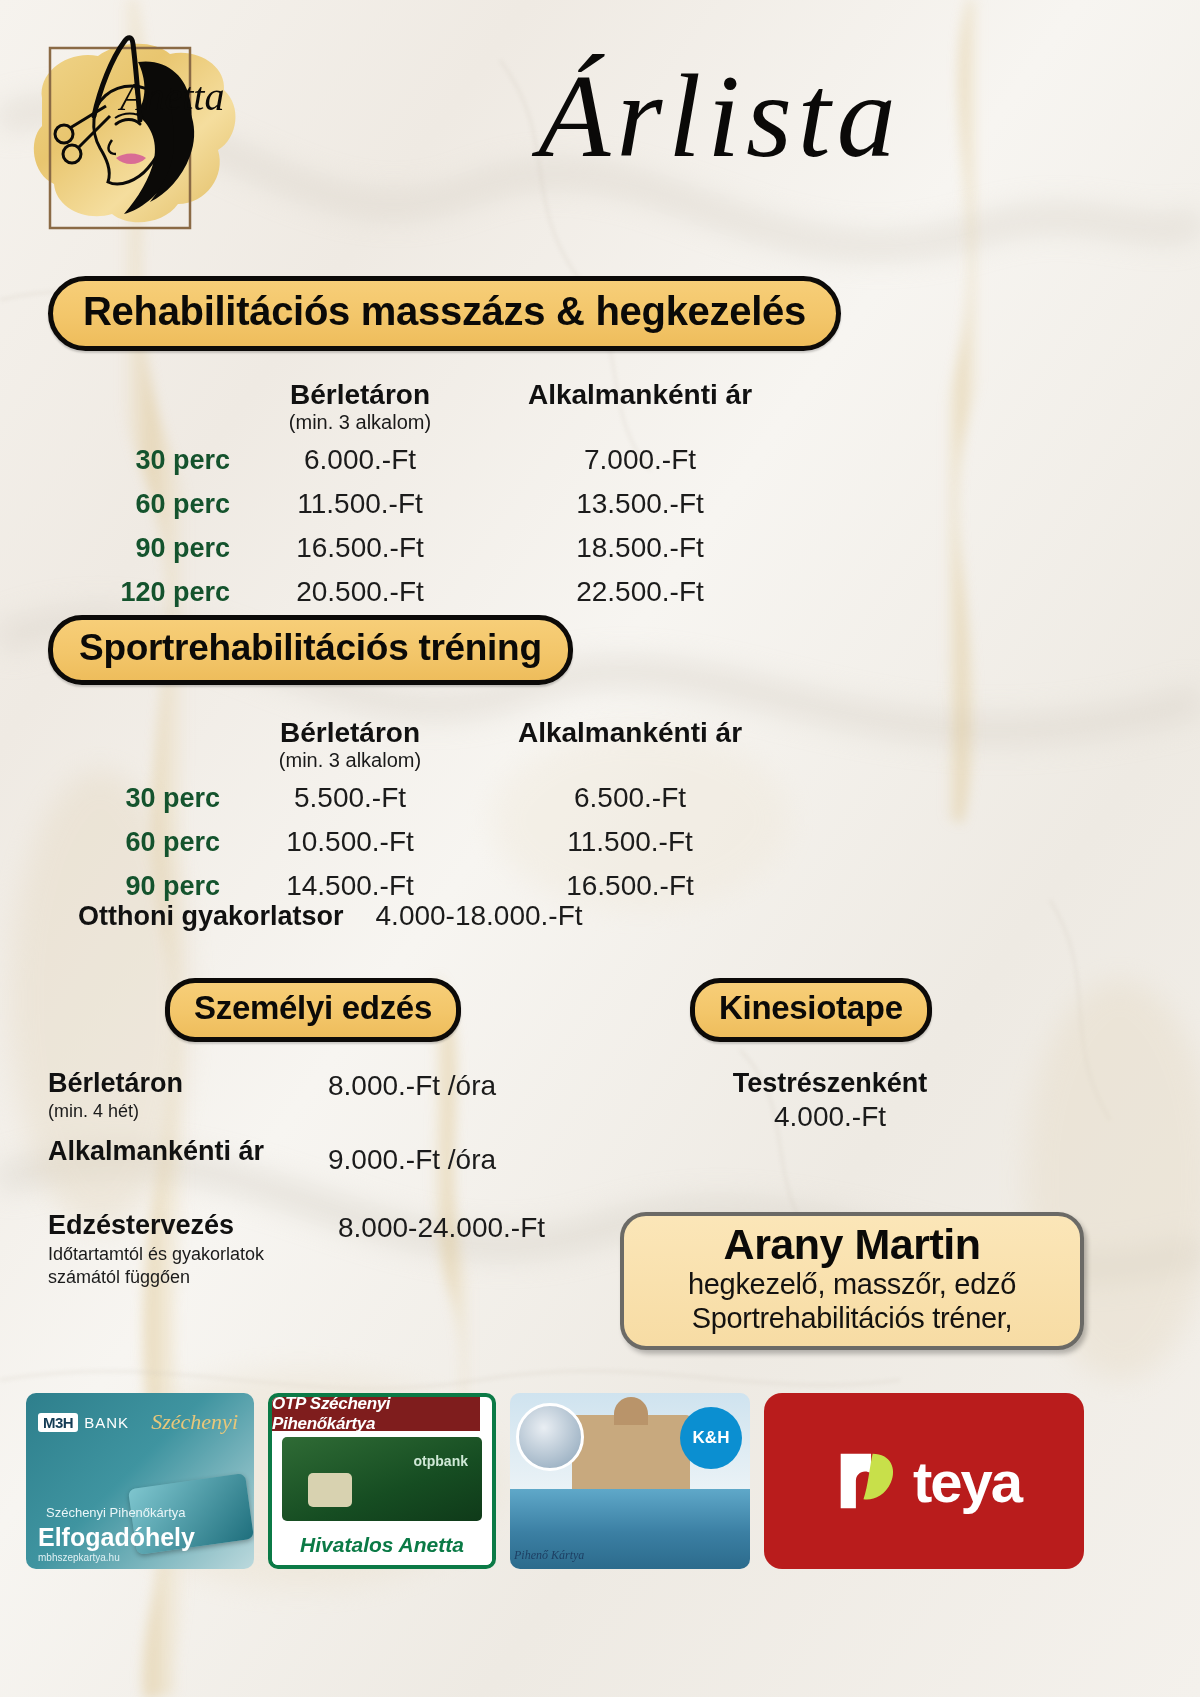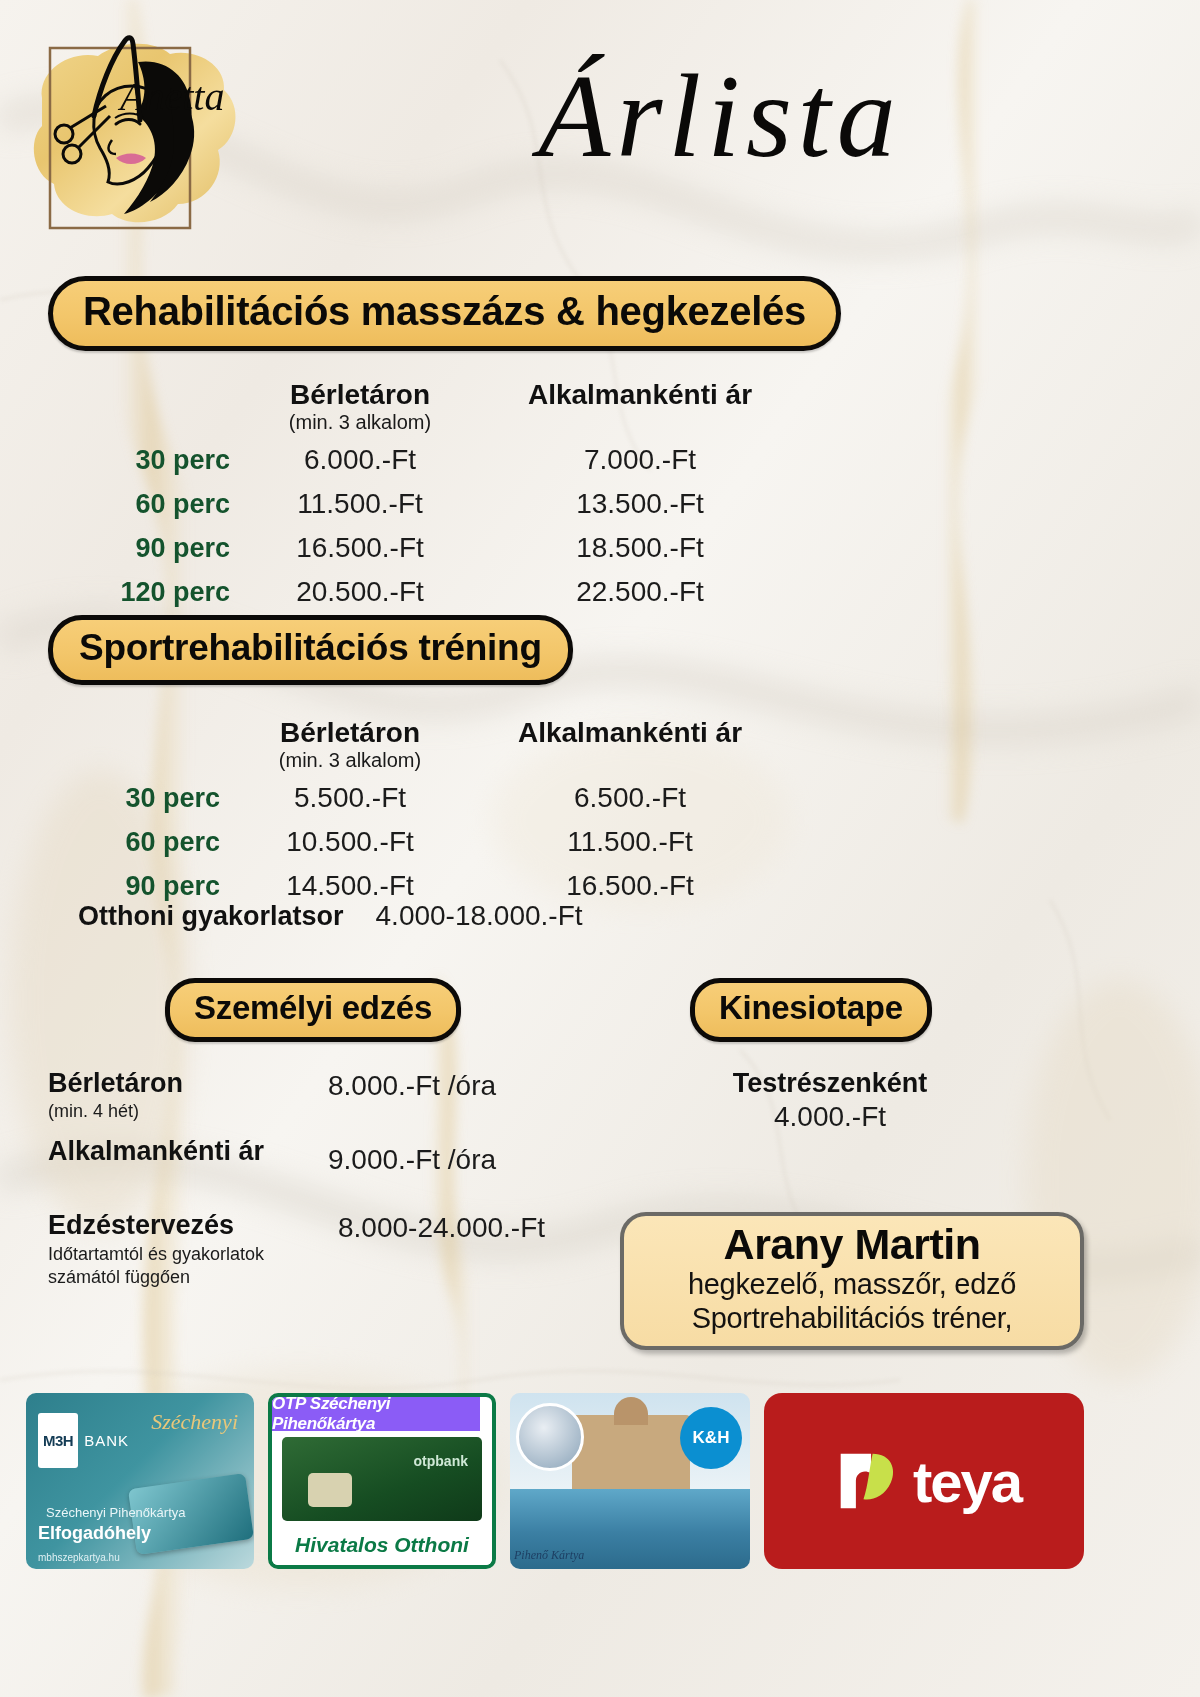--- a/index.html
+++ b/index.html
@@ -57,29 +57,29 @@
   .trainer .role{font-size:29px;color:#141210;line-height:1.12;margin-top:1px;letter-spacing:-0.3px;}
 
   
   .logos{position:absolute;left:26px;top:1393px;z-index:4;display:flex;gap:14px;align-items:flex-start;}
   .logo{border-radius:10px;overflow:hidden;position:relative;}
   .lg1{width:228px;height:176px;background:linear-gradient(135deg,#2e7f8c 0%,#3f94a0 45%,#bcd9dd 100%);}
   .lg2{width:228px;height:176px;background:#ffffff;border:4px solid #0b7a46;box-sizing:border-box;}
   .lg3{width:240px;height:176px;background:#dfe6ea;}
   .lg4{width:320px;height:176px;background:#b91c1c;border-radius:18px;display:flex;align-items:center;justify-content:center;gap:10px;}
   .mbh-top{position:absolute;left:12px;top:20px;display:flex;align-items:center;gap:6px;}
-  .mbh-box{background:#fff;color:#143c55;font-weight:bold;font-size:15px;padding:19px 5px;border-radius:3px;letter-spacing:-0.5px;}
+  .mbh-box{background:#fff;color:#143c55;font-weight:bold;font-size:15px;padding:1px 5px;border-radius:3px;letter-spacing:-0.5px;}
   .mbh-bank{color:#fff;font-size:15px;letter-spacing:1px;}
   .mbh-l1{position:absolute;left:20px;top:112px;color:#eaf6f8;font-size:13px;}
-  .mbh-l2{position:absolute;left:12px;top:130px;color:#fff;font-size:18px;font-weight:bold;}
+  .mbh-l2{position:absolute;left:12px;top:130px;color:#fff;font-size:25px;font-weight:bold;}
   .mbh-l3{position:absolute;left:12px;bottom:6px;color:#dff0f3;font-size:10px;}
   .mbh-script{position:absolute;right:16px;top:16px;color:#e8c77a;font-style:italic;font-family:"Liberation Serif",serif;font-size:22px;}
   .mbh-card{position:absolute;right:4px;bottom:22px;width:118px;height:66px;background:linear-gradient(135deg,#7fc6cf,#1f6f7d);border-radius:7px;transform:rotate(-8deg);box-shadow:0 2px 5px rgba(0,0,0,.3);}
 
-  .otp-top{position:absolute;left:0;right:12px;top:0;height:34px;background:#8b5cf6;color:#fff;font-size:17px;font-weight:bold;font-style:italic;display:flex;align-items:center;justify-content:center;letter-spacing:-0.3px;}
+  .otp-top{position:absolute;left:0;right:12px;top:0;height:34px;background:#7f1d1d;color:#fff;font-size:17px;font-weight:bold;font-style:italic;display:flex;align-items:center;justify-content:center;letter-spacing:-0.3px;}
   .otp-mid{position:absolute;left:10px;right:10px;top:40px;bottom:44px;background:linear-gradient(160deg,#2f6b35,#164d22 60%,#0f3a19);border-radius:5px;overflow:hidden;}
   .otp-chip{position:absolute;left:26px;bottom:14px;width:44px;height:34px;background:#d8d2b0;border-radius:5px;}
   .otp-brand{position:absolute;right:14px;top:16px;color:#cfe8d6;font-size:14px;font-weight:bold;}
   .otp-bot{position:absolute;left:0;right:0;bottom:0;height:40px;background:#fff;color:#0b7a46;font-size:21px;font-weight:bold;font-style:italic;display:flex;align-items:center;justify-content:center;}
 
   .kh-sky{position:absolute;left:0;right:0;top:0;height:96px;background:linear-gradient(180deg,#cfe3ef,#eaf2f6);}
   .kh-bld{position:absolute;left:62px;top:22px;width:118px;height:74px;background:#c8a97e;border-radius:4px 4px 0 0;}
   .kh-dome{position:absolute;left:104px;top:4px;width:34px;height:28px;background:#b9946a;border-radius:18px 18px 0 0;}
   .kh-pool{position:absolute;left:0;right:0;top:96px;bottom:0;background:linear-gradient(180deg,#5fa8c9,#3b7fa3 55%,#2c6b8c);}
   .kh-deck{position:absolute;left:0;right:0;top:96px;height:14px;background:#d9cdbb;}
@@ -335,21 +335,21 @@
     <div class="mbh-l2">Elfogadóhely</div>
     <div class="mbh-l3">mbhszepkartya.hu</div>
   </div>
 
   <div class="logo lg2">
     <div class="otp-top">OTP Széchenyi Pihenőkártya</div>
     <div class="otp-mid">
       <div class="otp-chip"></div>
       <div class="otp-brand">otpbank</div>
     </div>
-    <div class="otp-bot">Hivatalos Otthoni</div>
+    <div class="otp-bot">Hivatalos Anetta</div>
   </div>
 
   <div class="logo lg3">
     <div class="kh-sky"></div>
     <div class="kh-bld"></div>
     <div class="kh-dome"></div>
     <div class="kh-deck"></div>
     <div class="kh-pool"></div>
     <div class="kh-portrait"></div>
     <div class="kh-badge">K&amp;H</div>

